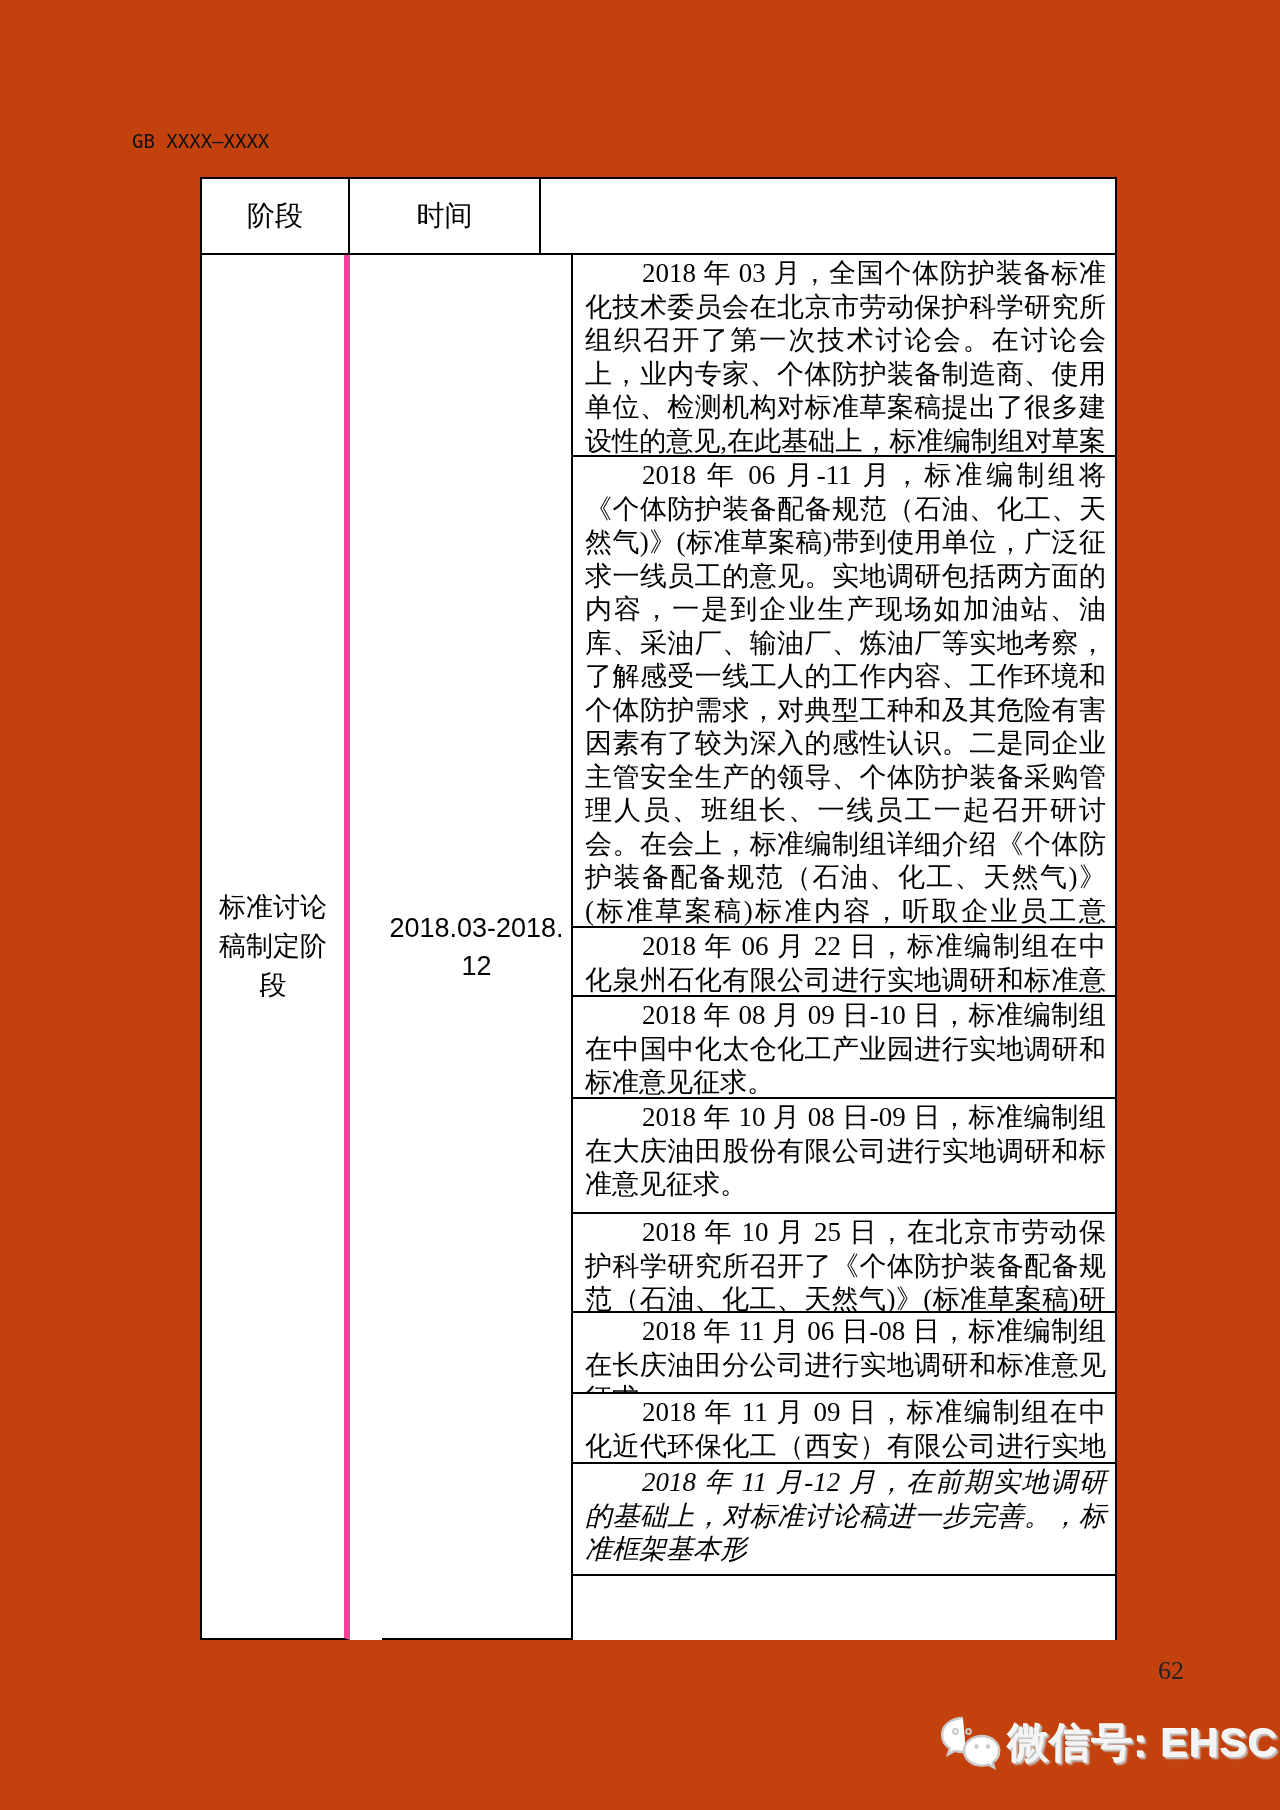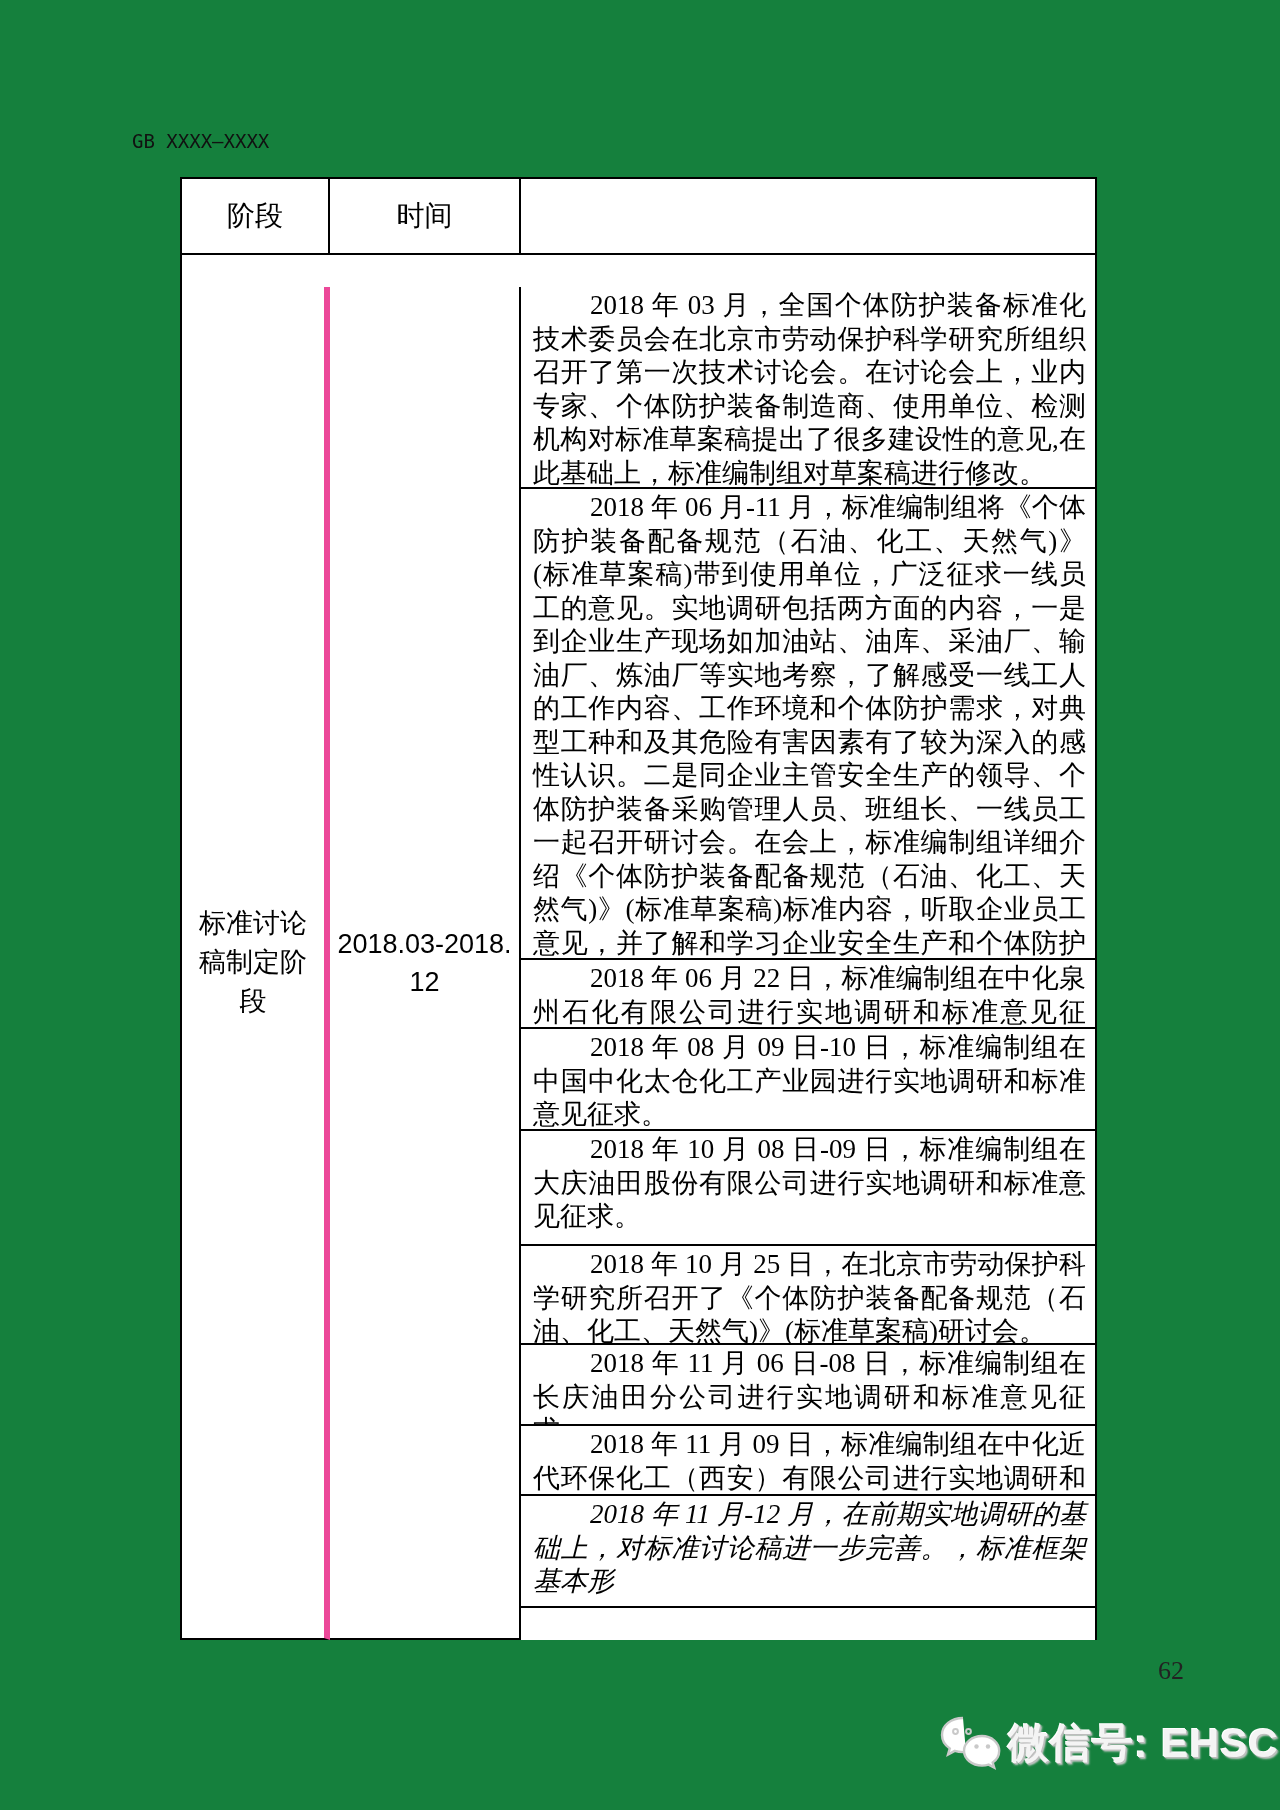--- a/index.html
+++ b/index.html
@@ -1,47 +1,46 @@
 <!DOCTYPE html>
 <html><head>
 <meta charset="utf-8">
 <style>
   html,body{margin:0;padding:0;background:#ffffff;}
   .page{
     position:relative;
     width:1280px;
     height:1810px;
-    background:#15803d;
+    background:#c2410c;
     overflow:hidden;
     font-family:"Liberation Serif","DejaVu Serif",serif;
     color:#000;
   }
   .doc-code{
     position:absolute;
     left:132px;
     top:130px;
     font-family:"DejaVu Sans Mono","Liberation Mono",monospace;
     font-size:19px;
     letter-spacing:0px;
     color:#111;
     white-space:nowrap;
   }
   .doc-table{
     position:absolute;
-    left:180px;
+    left:200px;
     top:177px;
     width:917px;
     height:1463px;
     box-sizing:border-box;
     border:2px solid #000;
     border-bottom:none;
     display:flex;
     flex-direction:column;
     background:#fff;
-    gap:32px;
   }
   .thead{
     display:flex;
     height:76px;
     box-sizing:border-box;
     border-bottom:2px solid #000;
     flex:0 0 auto;
   }
   .th{
     box-sizing:border-box;
@@ -79,20 +78,21 @@
     border-bottom:2px solid #000;
     display:flex;
     align-items:center;
     justify-content:center;
     text-align:center;
     font-family:"Liberation Sans","DejaVu Sans",sans-serif;
     font-size:27px;
     line-height:38px;
     word-break:break-all;
     overflow:hidden;
+    margin-left:32px;
   }
   .col-progress{
     flex:1;
     display:flex;
     flex-direction:column;
     min-width:0;
     overflow:hidden;
   }
   .progress-cell{
     box-sizing:border-box;

